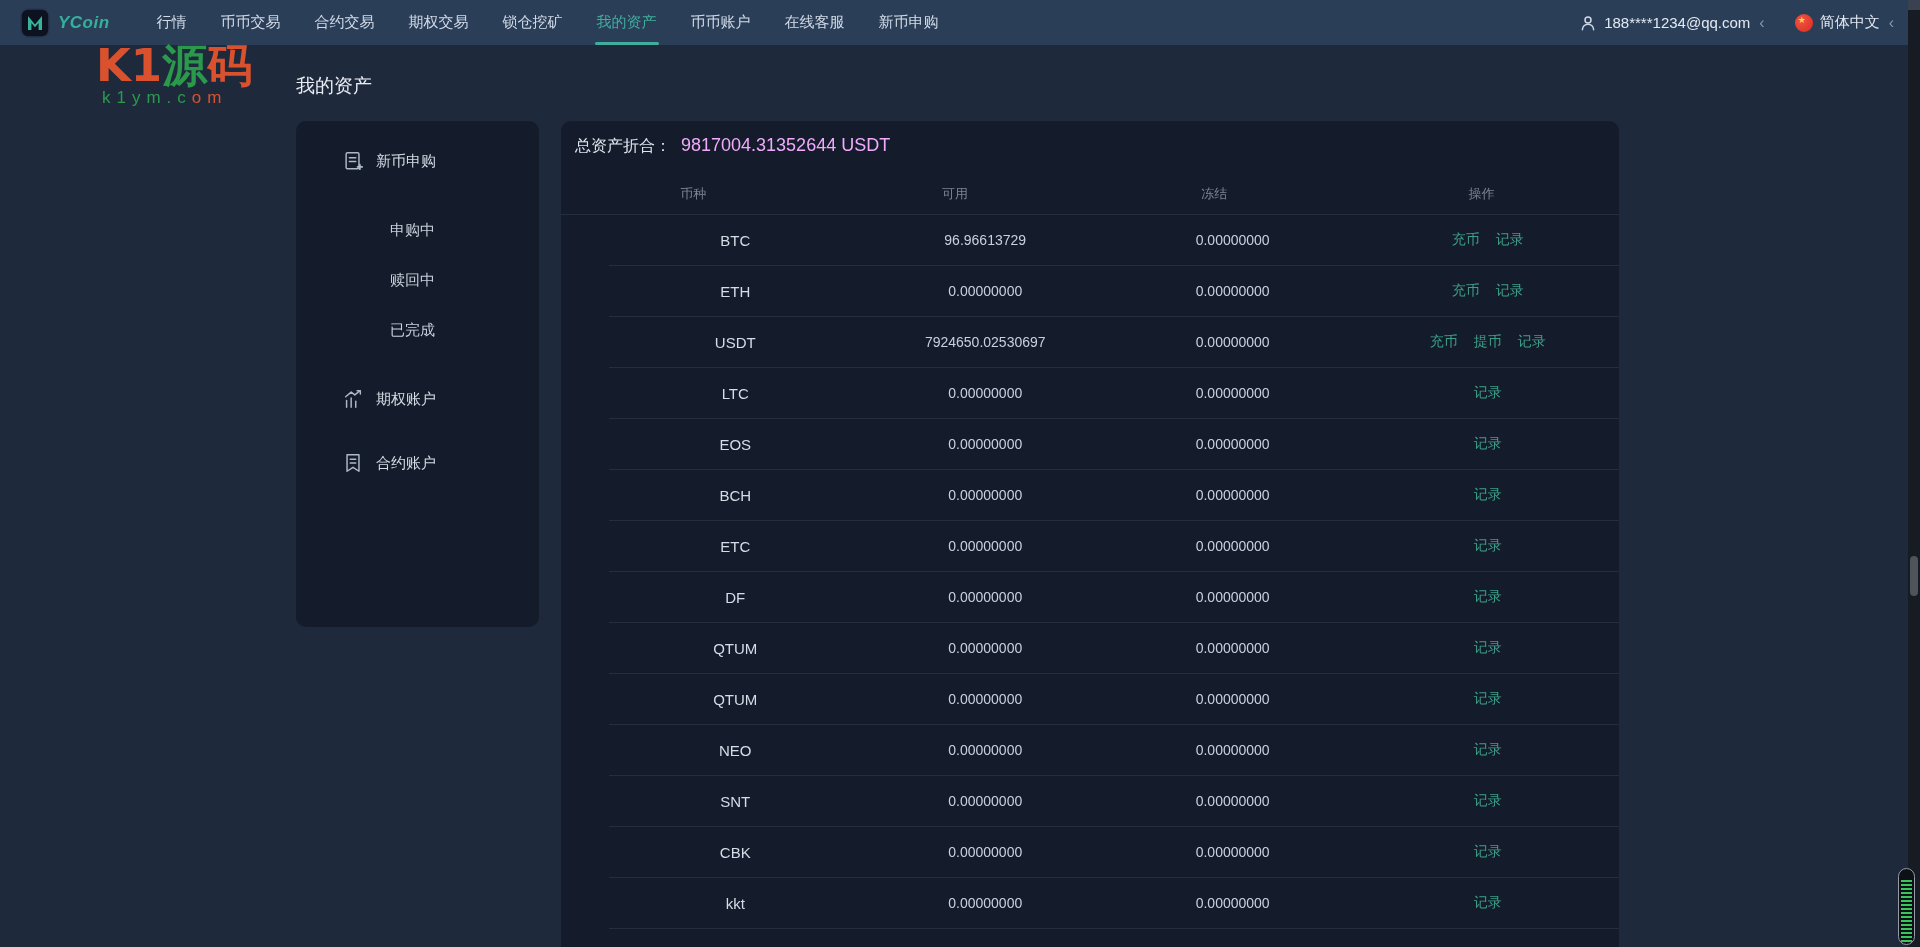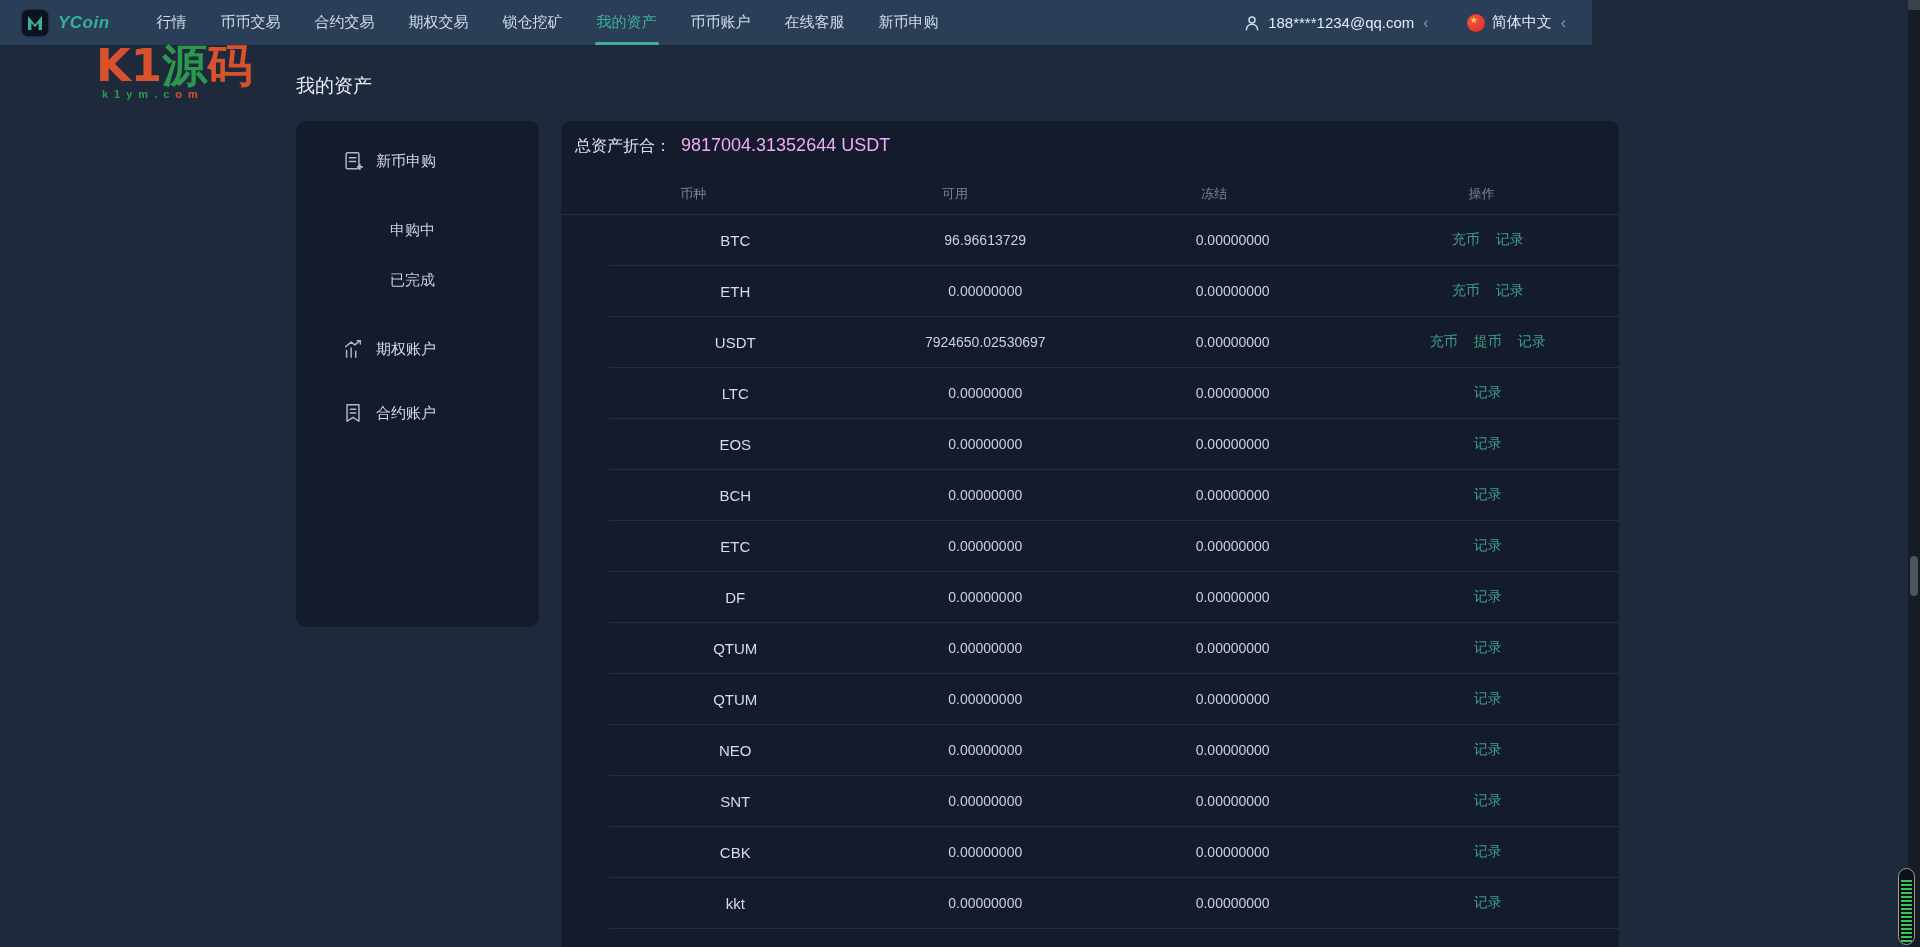--- a/index.html
+++ b/index.html
@@ -6,56 +6,56 @@
   html,body { width:1920px; height:947px; overflow:hidden; }
   body {
     position:relative;
     font-family:"Liberation Sans","DejaVu Sans",sans-serif;
     background:#1e2a3c;
     color:#d5dce6;
   }
 
   
   .navbar{
-    position:absolute; left:0; top:0; width:1592px; height:45px;
+    position:absolute; left:0; top:0; width:1920px; height:45px;
     background:#2b3e58;
     display:flex; align-items:center; justify-content:space-between;
     padding:0 26px 0 20px;
     z-index:5;
   }
   .nav-left{ display:flex; align-items:center; height:100%; }
   .logo{ display:flex; align-items:center; gap:8px; margin-right:30px; cursor:pointer; }
   .logo-icon{ display:flex; }
   .logo-text{ font-size:17px; font-weight:bold; font-style:italic; color:#35b09a; letter-spacing:.5px; }
   .nav-menu{ display:flex; align-items:center; height:100%; }
   .nav-item{
     position:relative; height:45px; display:flex; align-items:center;
     margin:0 17px; font-size:15px; color:#d2dbe8; cursor:pointer; white-space:nowrap;
   }
   .nav-item.active{ color:#3fae9c; }
   .nav-item.active::after{
     content:''; position:absolute; left:-2px; right:-2px; bottom:0; height:3px;
     background:#3fae9c; border-radius:2px;
   }
-  .nav-right{ display:flex; align-items:center; gap:38px;justify-content:center; }
+  .nav-right{ display:flex; align-items:center; gap:30px;justify-content:center; }
   .nav-user,.nav-lang{ display:flex; align-items:center; gap:7px; cursor:pointer; font-size:15px; color:#e3e9f2; }
   .chev{ color:#8795ab; font-size:16px; line-height:1; margin-left:2px; }
   .icon{ display:inline-flex; align-items:center; justify-content:center; }
   .flag{
     position:relative; width:18px; height:18px; border-radius:50%;
     background:radial-gradient(circle at 35% 35%, #f25545, #d92a1d);
     display:inline-block; overflow:hidden;
   }
   .flag .star{ position:absolute; left:3px; top:1px; font-size:9px; color:#ffd34d; }
 
   
   .watermark{ position:absolute; left:24px; top:38px; z-index:6; opacity:.93; pointer-events:none; }
   .wm-egg{ position:absolute; left:0; top:6px; }
   .wm-title{ position:absolute; left:72px; top:-2px; font-size:45px; font-weight:bold; white-space:nowrap; font-family:"DejaVu Sans",sans-serif; }
-  .wm-domain{ position:absolute; left:78px; top:50px; font-size:11px; font-weight:bold; letter-spacing:6px; white-space:nowrap; }
+  .wm-domain{ position:absolute; left:78px; top:50px; font-size:17px; font-weight:normal; letter-spacing:6px; white-space:nowrap; }
 
   
   .page-title{
     position:absolute; left:296px; top:73px;
     font-size:19px; font-weight:500; color:#e9edf3;
   }
   .sidebar{
     position:absolute; left:296px; top:121px; width:243px; height:506px;
     background:#141b2a; border-radius:10px; padding-top:8px;
   }
@@ -183,20 +183,23 @@
             <line x1="8" y1="8.5" x2="15" y2="8.5"></line>
             <line x1="8" y1="12.5" x2="15" y2="12.5"></line>
             <path d="M17 18.5h5M19.5 16v5" stroke-width="1.9"></path>
           </svg>
         </span>
         <span class="side-label">新币申购</span>
       </div>
       <div class="side-item sub first">
         <span class="side-label">申购中</span>
       </div>
+      <div class="side-item sub">
+        <span class="side-label">赎回中</span>
+      </div>
       <div class="side-item sub last">
         <span class="side-label">已完成</span>
       </div>
       <div class="side-item">
         <span class="icon">
           <svg viewBox="0 0 24 24" fill="none" stroke="currentColor" stroke-width="1.6" stroke-linecap="round" stroke-linejoin="round">
             <line x1="5" y1="21" x2="5" y2="13.5"></line>
             <line x1="10" y1="21" x2="10" y2="11"></line>
             <line x1="15" y1="21" x2="15" y2="14.5"></line>
             <path d="M4 9.5l6-5 4 3 5.5-4.5"></path>

